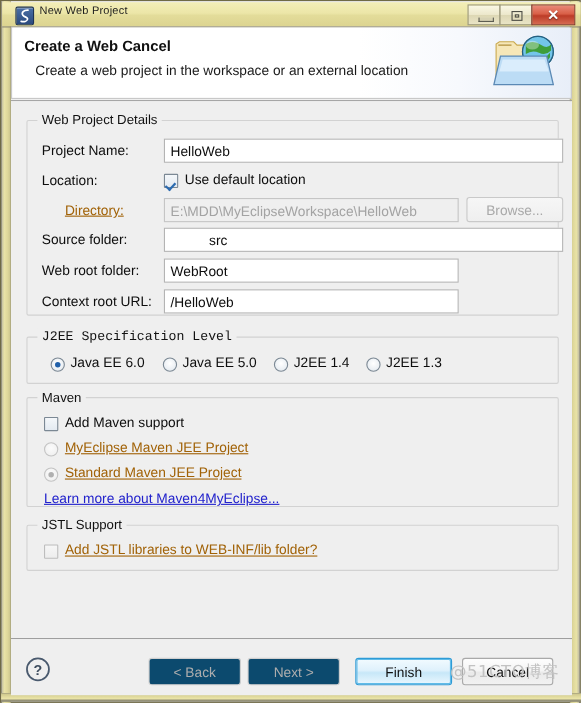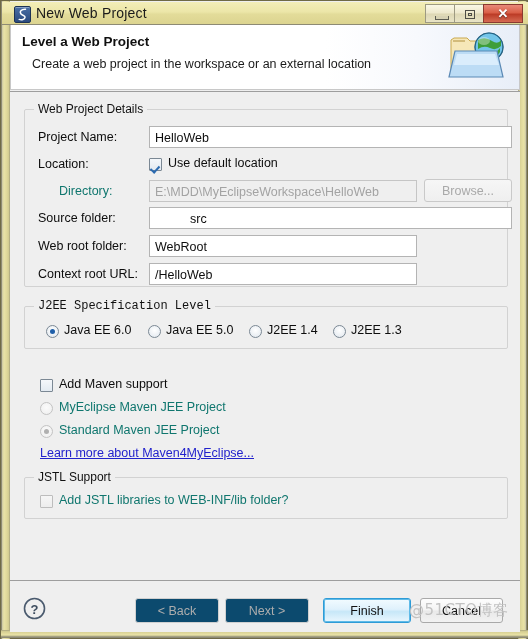--- a/index.html
+++ b/index.html
@@ -16,21 +16,21 @@
       background:linear-gradient(to bottom,#9a9677 0px,#cfc98f 1px,#ded79a 3px,#e9e3a6 5px,#8d8a74 7px);}
 
   
   .titlebar{position:absolute;left:1px;top:1px;width:526px;height:22px;
       background:linear-gradient(to bottom,#f3eeb8 0%,#ece6a8 45%,#e3dc9a 55%,#dcd490 100%);
       border-bottom:1px solid #8d8a74;}
   .title-icon{position:absolute;left:12px;top:4px;width:15px;height:15px;border-radius:2px;
       background:linear-gradient(to bottom,#4a6fa6,#2b4a7d);border:1px solid #1d3355;
       box-shadow:inset 0 1px 0 rgba(255,255,255,.35);}
   .title-icon svg{position:absolute;left:1px;top:0px;}
-  .title-text{position:absolute;left:34px;top:3px;font-size:14px;color:#1b1b1b;
+  .title-text{position:absolute;left:34px;top:3px;font-size:10px;color:#1b1b1b;
       letter-spacing:.2px;white-space:nowrap;}
 
   .wbtns{position:absolute;right:5px;top:2px;height:19px;display:flex;gap:0;}
   .wbtn{width:30px;height:19px;box-sizing:border-box;border:1px solid #9d9a82;
       background:linear-gradient(to bottom,#faf8e6 0%,#ede8cc 48%,#ddd7b4 52%,#e9e4c6 100%);
       position:relative;margin-left:-1px;}
   .wbtn.close{width:40px;border:1px solid #8a3a31;
       background:linear-gradient(to bottom,#e98a79 0%,#d95f47 45%,#bc3c27 55%,#d56a52 100%);}
   .glyph-min{position:absolute;left:9px;top:11px;width:12px;height:3px;border:1px solid #5d5d52;border-top:none;background:#d7d2b4;}
   .glyph-max{position:absolute;left:10px;top:5px;width:10px;height:9px;box-sizing:border-box;border:1px solid #4e4e46;}
@@ -49,21 +49,21 @@
   
   .hsep{position:absolute;left:9px;top:90px;width:510px;height:1px;background:#9e9e9e;}
 
   
   .content{position:absolute;left:9px;top:91px;width:510px;height:488px;background:#efefef;}
 
   .group{position:absolute;box-sizing:border-box;border:1px solid #d2d2d2;border-radius:2px;background:transparent;}
   .group-title{position:absolute;top:-8px;left:9px;background:#efefef;padding:0 4px;font-size:12px;color:#111;}
 
   .lbl{position:absolute;font-size:12.5px;color:#0d0d0d;white-space:nowrap;}
-  .lbl.dis{color:#0f766e;}
+  .lbl.dis{color:#a16207;text-decoration:underline;}
 
   .tf{position:absolute;box-sizing:border-box;height:22px;background:#ffffff;border:1px solid #b4b4b4;
       font-size:12.5px;color:#0d0d0d;padding:2px 0 0 5px;line-height:18px;white-space:nowrap;overflow:hidden;}
   .tf.dis{background:#efefef;border:1px solid #c5c5c5;color:#a3a3a3;}
 
   .btn{position:absolute;box-sizing:border-box;height:23px;border:1px solid #b0b0b0;border-radius:3px;
       background:linear-gradient(to bottom,#fbfbfb 0%,#f2f2f2 48%,#e8e8e8 52%,#f0f0f0 100%);
       font-size:12.5px;color:#111;display:flex;align-items:center;justify-content:center;}
   .btn.dis{color:#a9a9a9;border-color:#c9c9c9;background:linear-gradient(to bottom,#f6f6f6,#efefef);text-align:right;}
 
@@ -122,21 +122,21 @@
             <i></i>
           </span>
         </div>
       <div class="wbtn close">
           <span class="glyph-close">✕</span>
         </div>
     </div>
   </div>
 
   <div class="header">
-    <div class="header-title">Level a Web Project</div>
+    <div class="header-title">Create a Web Cancel</div>
     <div class="header-sub">Create a web project in the workspace or an external location</div>
     <div class="header-icon">
       <svg width="62" height="60" viewBox="0 0 62 60">
 
         <path d="M6 16 L6 13 L9 11 L22 11 L25 14 L42 14 L42 44 L6 44 Z" fill="#f6e7b8" stroke="#c9a94e" stroke-width="1"></path>
         <path d="M8 14 L20 14" stroke="#b08f3c" stroke-width="1"></path>
 
         <circle cx="44" cy="20" r="14" fill="#8fd0ef" stroke="#2f7fa8" stroke-width="1"></circle>
         <path d="M44 6 a14 14 0 0 1 0 28 a14 14 0 0 1 0 -28" fill="#57b9e4" opacity="0.5"></path>
         <path d="M33 13 q7 -4 14 1 q6 4 9 -1 l0 6 q-5 5 -11 2 q-6 -3 -12 1 Z" fill="#3e9e3a"></path>
@@ -182,20 +182,23 @@
     </div>
     <div class="rb on" style="left:36px;top:233px;"></div>
     <div class="lbl" style="left:54px;top:231px;">Java EE 6.0</div>
     <div class="rb" style="left:138px;top:233px;"></div>
     <div class="lbl" style="left:156px;top:231px;">Java EE 5.0</div>
     <div class="rb" style="left:239px;top:233px;"></div>
     <div class="lbl" style="left:257px;top:231px;">J2EE 1.4</div>
     <div class="rb" style="left:323px;top:233px;"></div>
     <div class="lbl" style="left:341px;top:231px;">J2EE 1.3</div>
 
+    <div class="group" style="left:14px;top:269px;width:484px;height:100px;">
+      <span class="group-title">Maven</span>
+    </div>
     <div class="cb" style="left:30px;top:287px;"></div>
     <div class="lbl" style="left:49px;top:285px;">Add Maven support</div>
 
     <div class="rb dis" style="left:30px;top:310px;"></div>
     <div class="lbl dis" style="left:49px;top:308px;">MyEclipse Maven JEE Project</div>
 
     <div class="rb on dis" style="left:30px;top:333px;"></div>
     <div class="lbl dis" style="left:49px;top:331px;">Standard Maven JEE Project</div>
 
     <div class="link" style="left:30px;top:354px;">Learn more about Maven4MyEclipse...</div>

